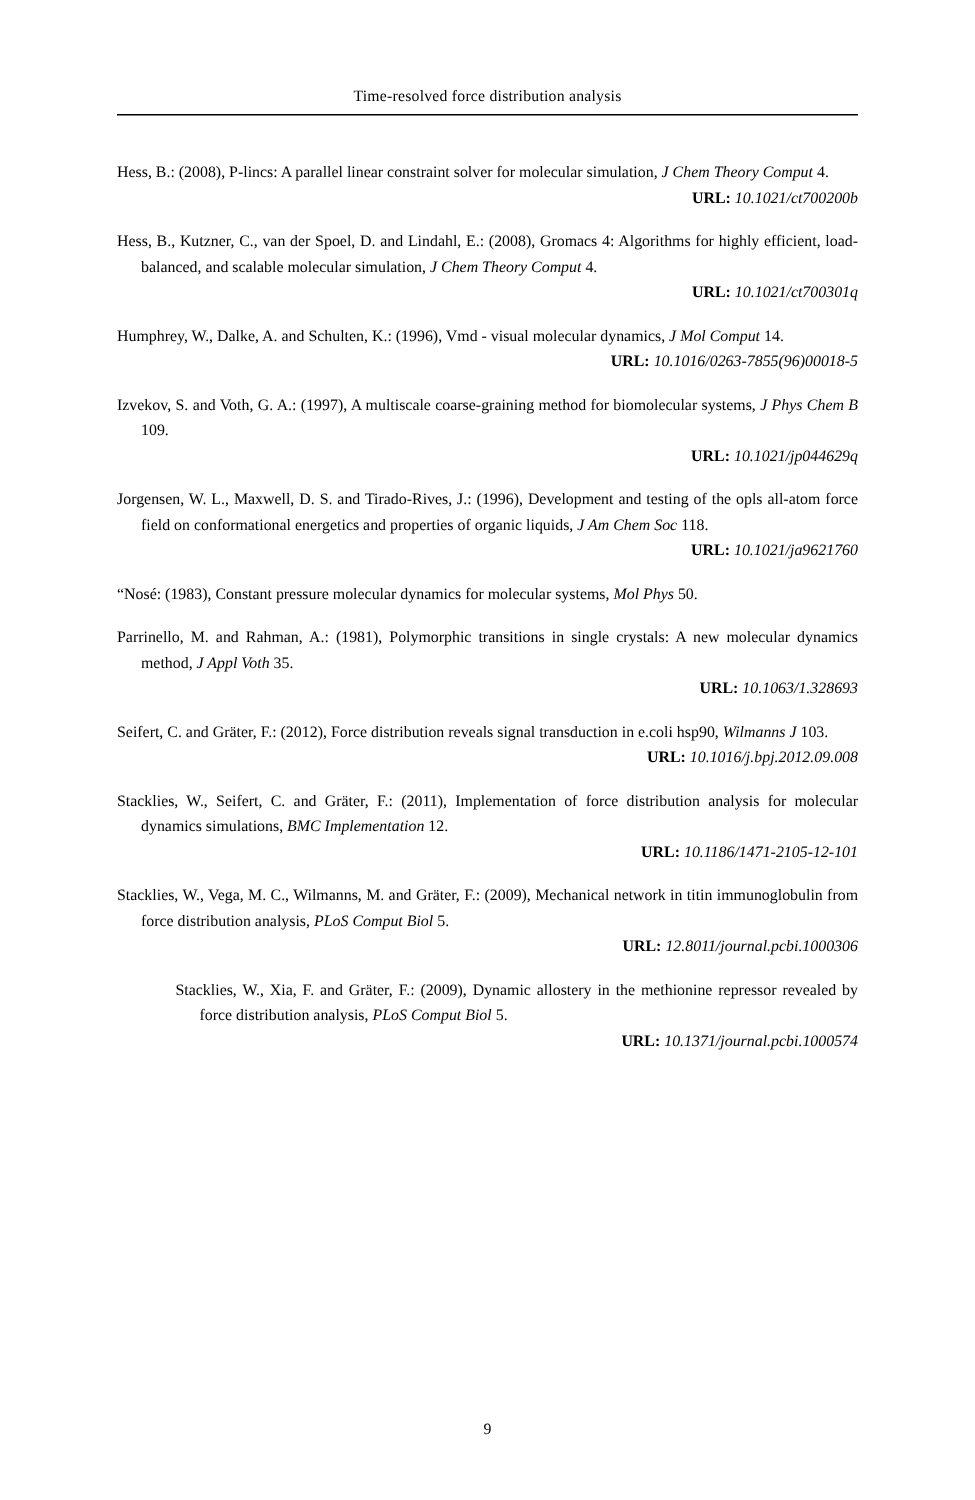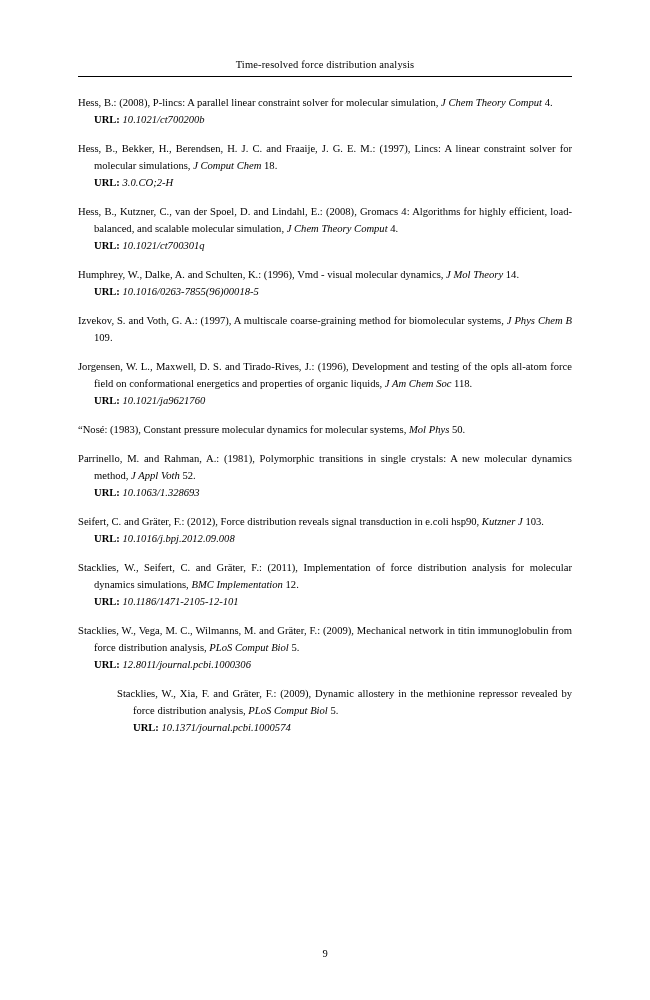--- a/index.html
+++ b/index.html
@@ -41,21 +41,21 @@
     margin-top: 4px;
     border-top: 1.4px solid #000000;
     width: 100%;
     height: 0;
   }
 
   
   .biblio {
     position: absolute;
     left: 78px;
-    top: 94px;
+    top: 107px;
     width: 494px;
   }
 
   .entry {
     margin-bottom: 11.5px;
     font-size: 10.6px;
     line-height: 17.2px;
     text-align: justify;
     text-justify: inter-word;
     padding-left: 16px;
@@ -73,21 +73,21 @@
   
   .jrnl {
     font-style: italic;
   }
 
   
   .urlline {
     display: block;
     text-indent: 0;
     padding-left: 0;
-    text-align: left;
+    text-align: right;
     margin-top: 0;
   }
   .url-label {
     font-weight: bold;
   }
   .url-value {
     font-style: italic;
   }
 
   
@@ -110,28 +110,27 @@
 
 <div class="page">
 
   <div class="header-block">
     <div class="header-title">Time-resolved force distribution analysis</div>
     <div class="header-rule"></div>
   </div>
 
   <div class="biblio">
       <div class="entry"><span class="cite">Hess, B.: (2008), P-lincs: A parallel linear constraint solver for molecular simulation, </span><span class="jrnl">J Chem Theory Comput</span><span class="vol"> 4.</span><span class="urlline"><span class="url-label">URL:</span> <span class="url-value">10.1021/ct700200b</span></span></div>
-      <div class="entry"><span class="cite">Hess, B., Bekker, H., Berendsen, H. J. C. and Fraaije, J. G. E. M.: (1997), Lincs: A linear constraint solver for molecular simulations, </span><span class="jrnl">J Comput Chem</span><span class="vol"> 18.</span><span class="urlline"><span class="url-label">URL:</span> <span class="url-value">3.0.CO;2-H</span></span></div>
       <div class="entry"><span class="cite">Hess, B., Kutzner, C., van der Spoel, D. and Lindahl, E.: (2008), Gromacs 4: Algorithms for highly efficient, load-balanced, and scalable molecular simulation, </span><span class="jrnl">J Chem Theory Comput</span><span class="vol"> 4.</span><span class="urlline"><span class="url-label">URL:</span> <span class="url-value">10.1021/ct700301q</span></span></div>
-      <div class="entry"><span class="cite">Humphrey, W., Dalke, A. and Schulten, K.: (1996), Vmd - visual molecular dynamics, </span><span class="jrnl">J Mol Theory</span><span class="vol"> 14.</span><span class="urlline"><span class="url-label">URL:</span> <span class="url-value">10.1016/0263-7855(96)00018-5</span></span></div>
-      <div class="entry"><span class="cite">Izvekov, S. and Voth, G. A.: (1997), A multiscale coarse-graining method for biomolecular systems, </span><span class="jrnl">J Phys Chem B</span><span class="vol"> 109.</span></div>
+      <div class="entry"><span class="cite">Humphrey, W., Dalke, A. and Schulten, K.: (1996), Vmd - visual molecular dynamics, </span><span class="jrnl">J Mol Comput</span><span class="vol"> 14.</span><span class="urlline"><span class="url-label">URL:</span> <span class="url-value">10.1016/0263-7855(96)00018-5</span></span></div>
+      <div class="entry"><span class="cite">Izvekov, S. and Voth, G. A.: (1997), A multiscale coarse-graining method for biomolecular systems, </span><span class="jrnl">J Phys Chem B</span><span class="vol"> 109.</span><span class="urlline"><span class="url-label">URL:</span> <span class="url-value">10.1021/jp044629q</span></span></div>
       <div class="entry"><span class="cite">Jorgensen, W. L., Maxwell, D. S. and Tirado-Rives, J.: (1996), Development and testing of the opls all-atom force field on conformational energetics and properties of organic liquids, </span><span class="jrnl">J Am Chem Soc</span><span class="vol"> 118.</span><span class="urlline"><span class="url-label">URL:</span> <span class="url-value">10.1021/ja9621760</span></span></div>
       <div class="entry"><span class="cite">“Nosé: (1983), Constant pressure molecular dynamics for molecular systems, </span><span class="jrnl">Mol Phys</span><span class="vol"> 50.</span></div>
-      <div class="entry"><span class="cite">Parrinello, M. and Rahman, A.: (1981), Polymorphic transitions in single crystals: A new molecular dynamics method, </span><span class="jrnl">J Appl Voth</span><span class="vol"> 52.</span><span class="urlline"><span class="url-label">URL:</span> <span class="url-value">10.1063/1.328693</span></span></div>
-      <div class="entry"><span class="cite">Seifert, C. and Gräter, F.: (2012), Force distribution reveals signal transduction in e.coli hsp90, </span><span class="jrnl">Kutzner J</span><span class="vol"> 103.</span><span class="urlline"><span class="url-label">URL:</span> <span class="url-value">10.1016/j.bpj.2012.09.008</span></span></div>
+      <div class="entry"><span class="cite">Parrinello, M. and Rahman, A.: (1981), Polymorphic transitions in single crystals: A new molecular dynamics method, </span><span class="jrnl">J Appl Voth</span><span class="vol"> 35.</span><span class="urlline"><span class="url-label">URL:</span> <span class="url-value">10.1063/1.328693</span></span></div>
+      <div class="entry"><span class="cite">Seifert, C. and Gräter, F.: (2012), Force distribution reveals signal transduction in e.coli hsp90, </span><span class="jrnl">Wilmanns J</span><span class="vol"> 103.</span><span class="urlline"><span class="url-label">URL:</span> <span class="url-value">10.1016/j.bpj.2012.09.008</span></span></div>
       <div class="entry"><span class="cite">Stacklies, W., Seifert, C. and Gräter, F.: (2011), Implementation of force distribution analysis for molecular dynamics simulations, </span><span class="jrnl">BMC Implementation</span><span class="vol"> 12.</span><span class="urlline"><span class="url-label">URL:</span> <span class="url-value">10.1186/1471-2105-12-101</span></span></div>
       <div class="entry"><span class="cite">Stacklies, W., Vega, M. C., Wilmanns, M. and Gräter, F.: (2009), Mechanical network in titin immunoglobulin from force distribution analysis, </span><span class="jrnl">PLoS Comput Biol</span><span class="vol"> 5.</span><span class="urlline"><span class="url-label">URL:</span> <span class="url-value">12.8011/journal.pcbi.1000306</span></span></div>
       <div class="entry"><span class="cite">Stacklies, W., Xia, F. and Gräter, F.: (2009), Dynamic allostery in the methionine repressor revealed by force distribution analysis, </span><span class="jrnl">PLoS Comput Biol</span><span class="vol"> 5.</span><span class="urlline"><span class="url-label">URL:</span> <span class="url-value">10.1371/journal.pcbi.1000574</span></span></div>
     </div>
 
   <div class="page-number">9</div>
 
 </div>
 
 </body></html>

